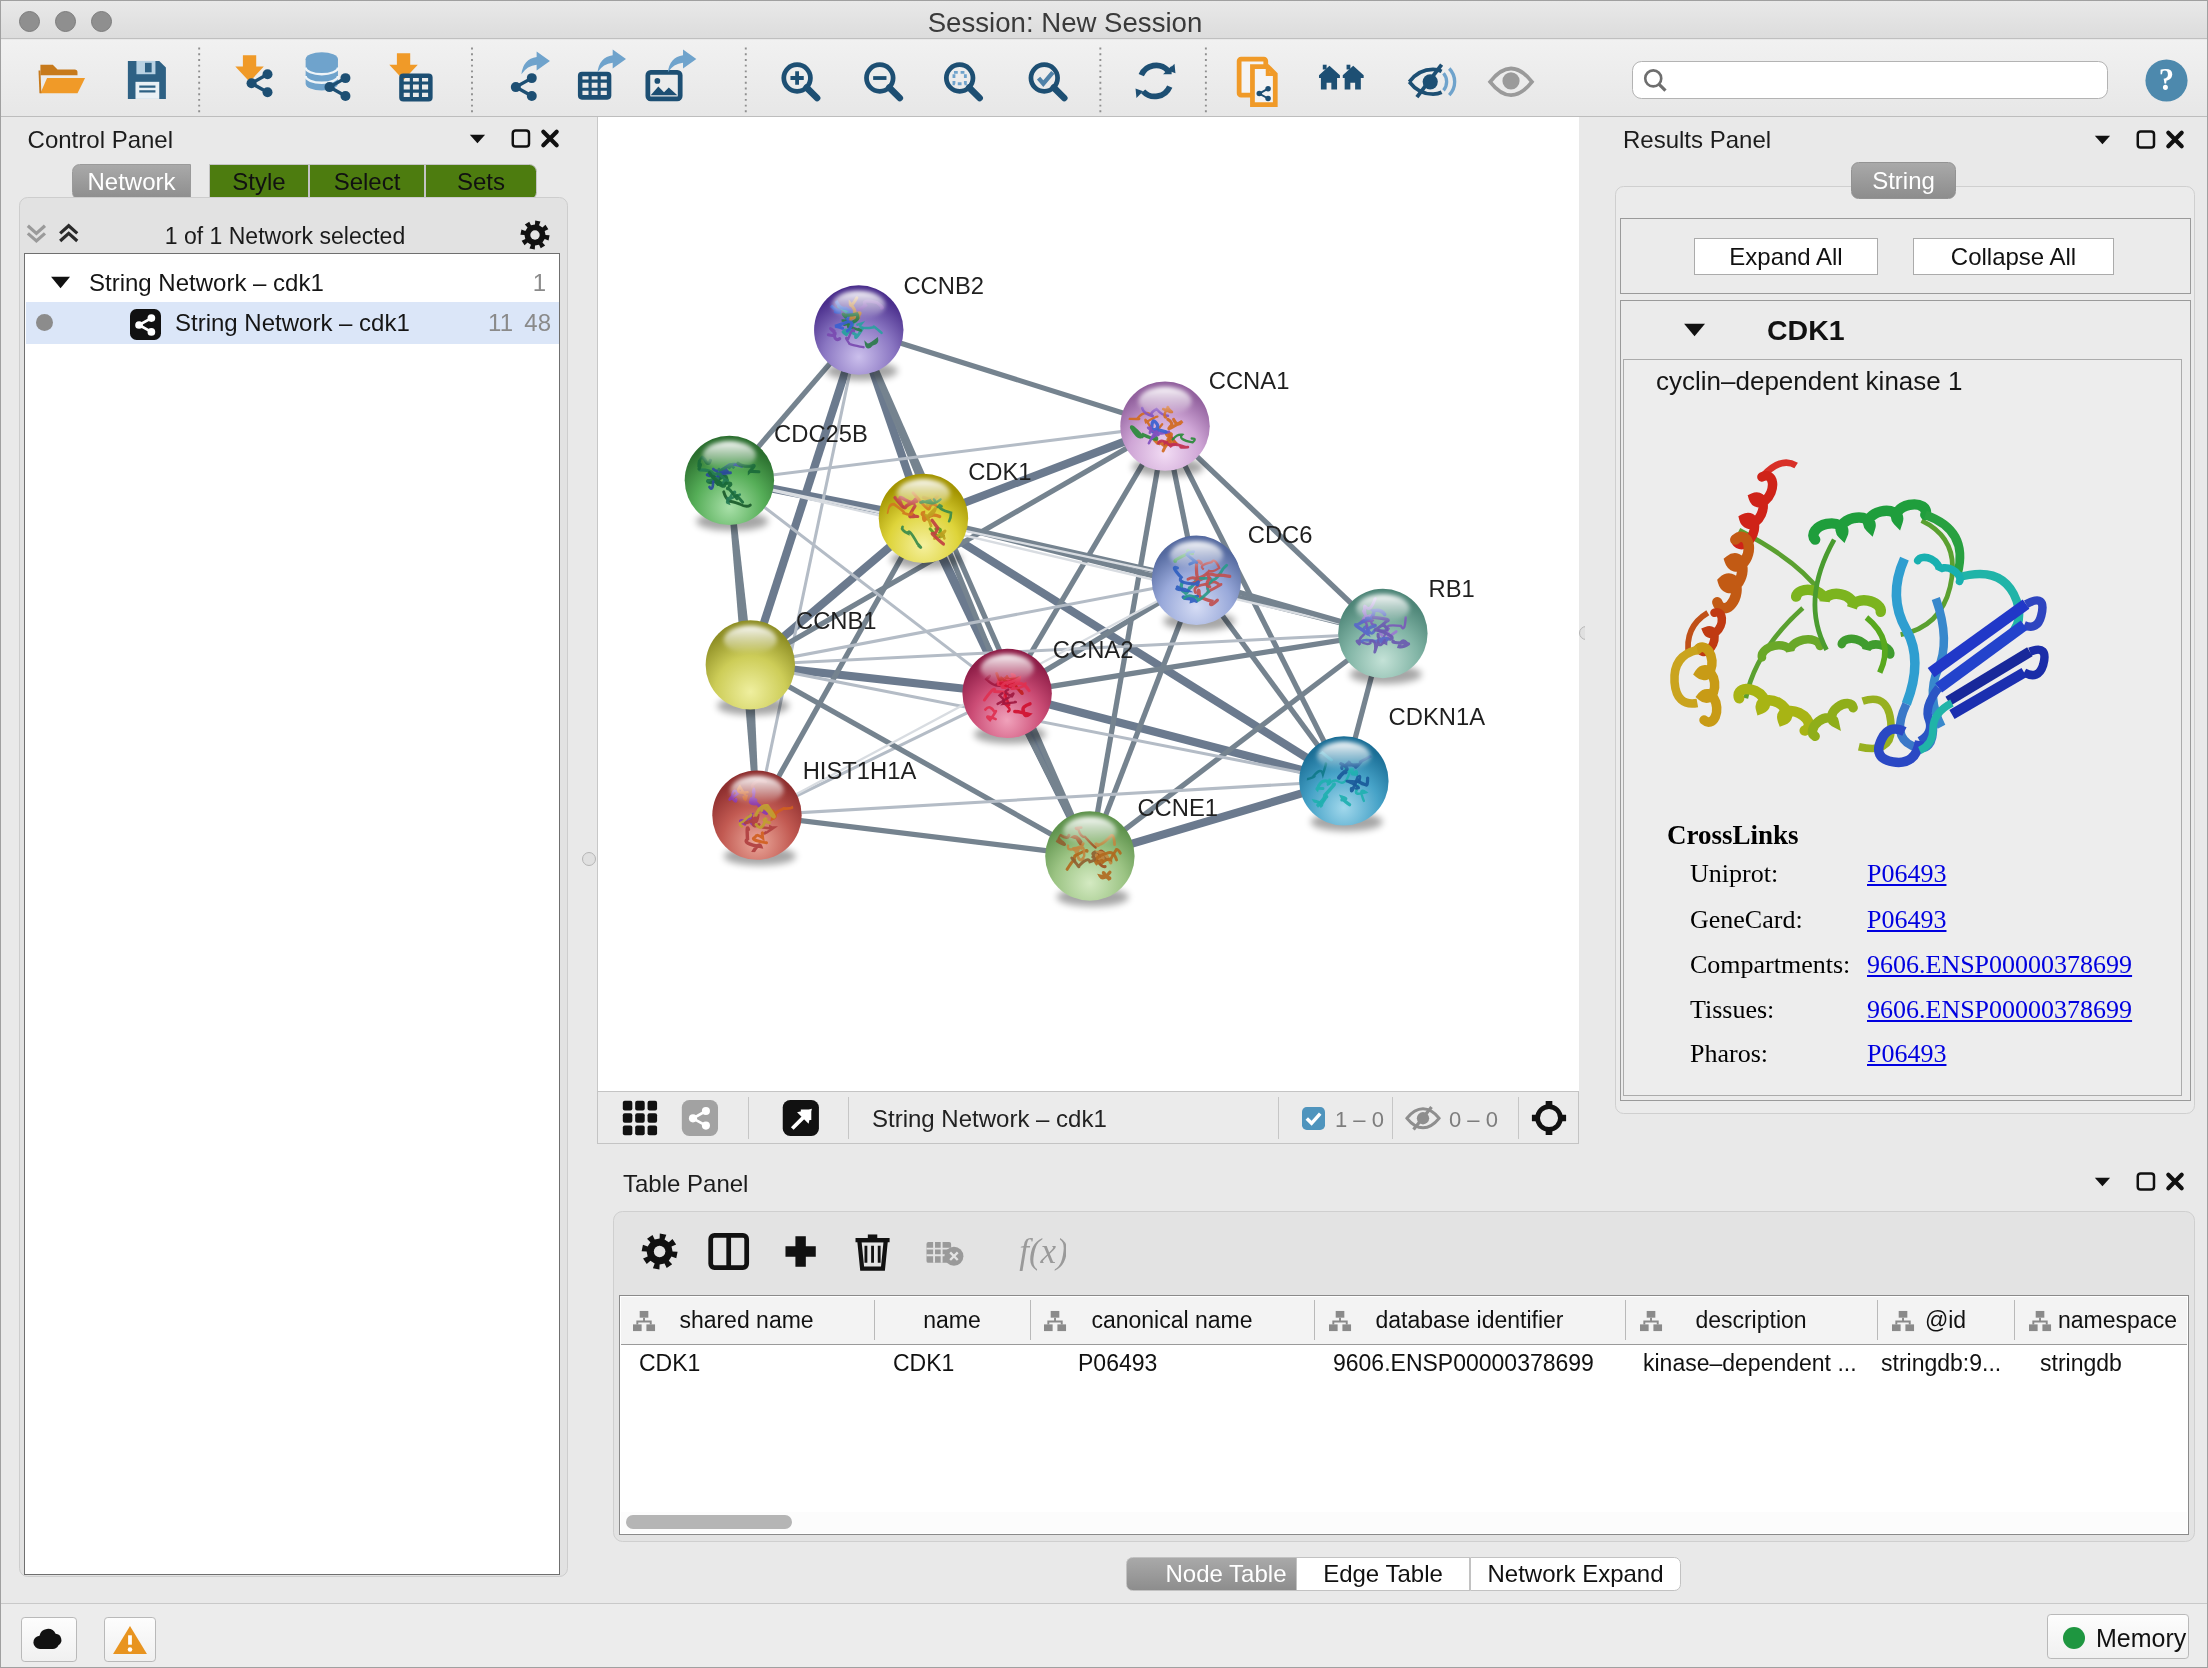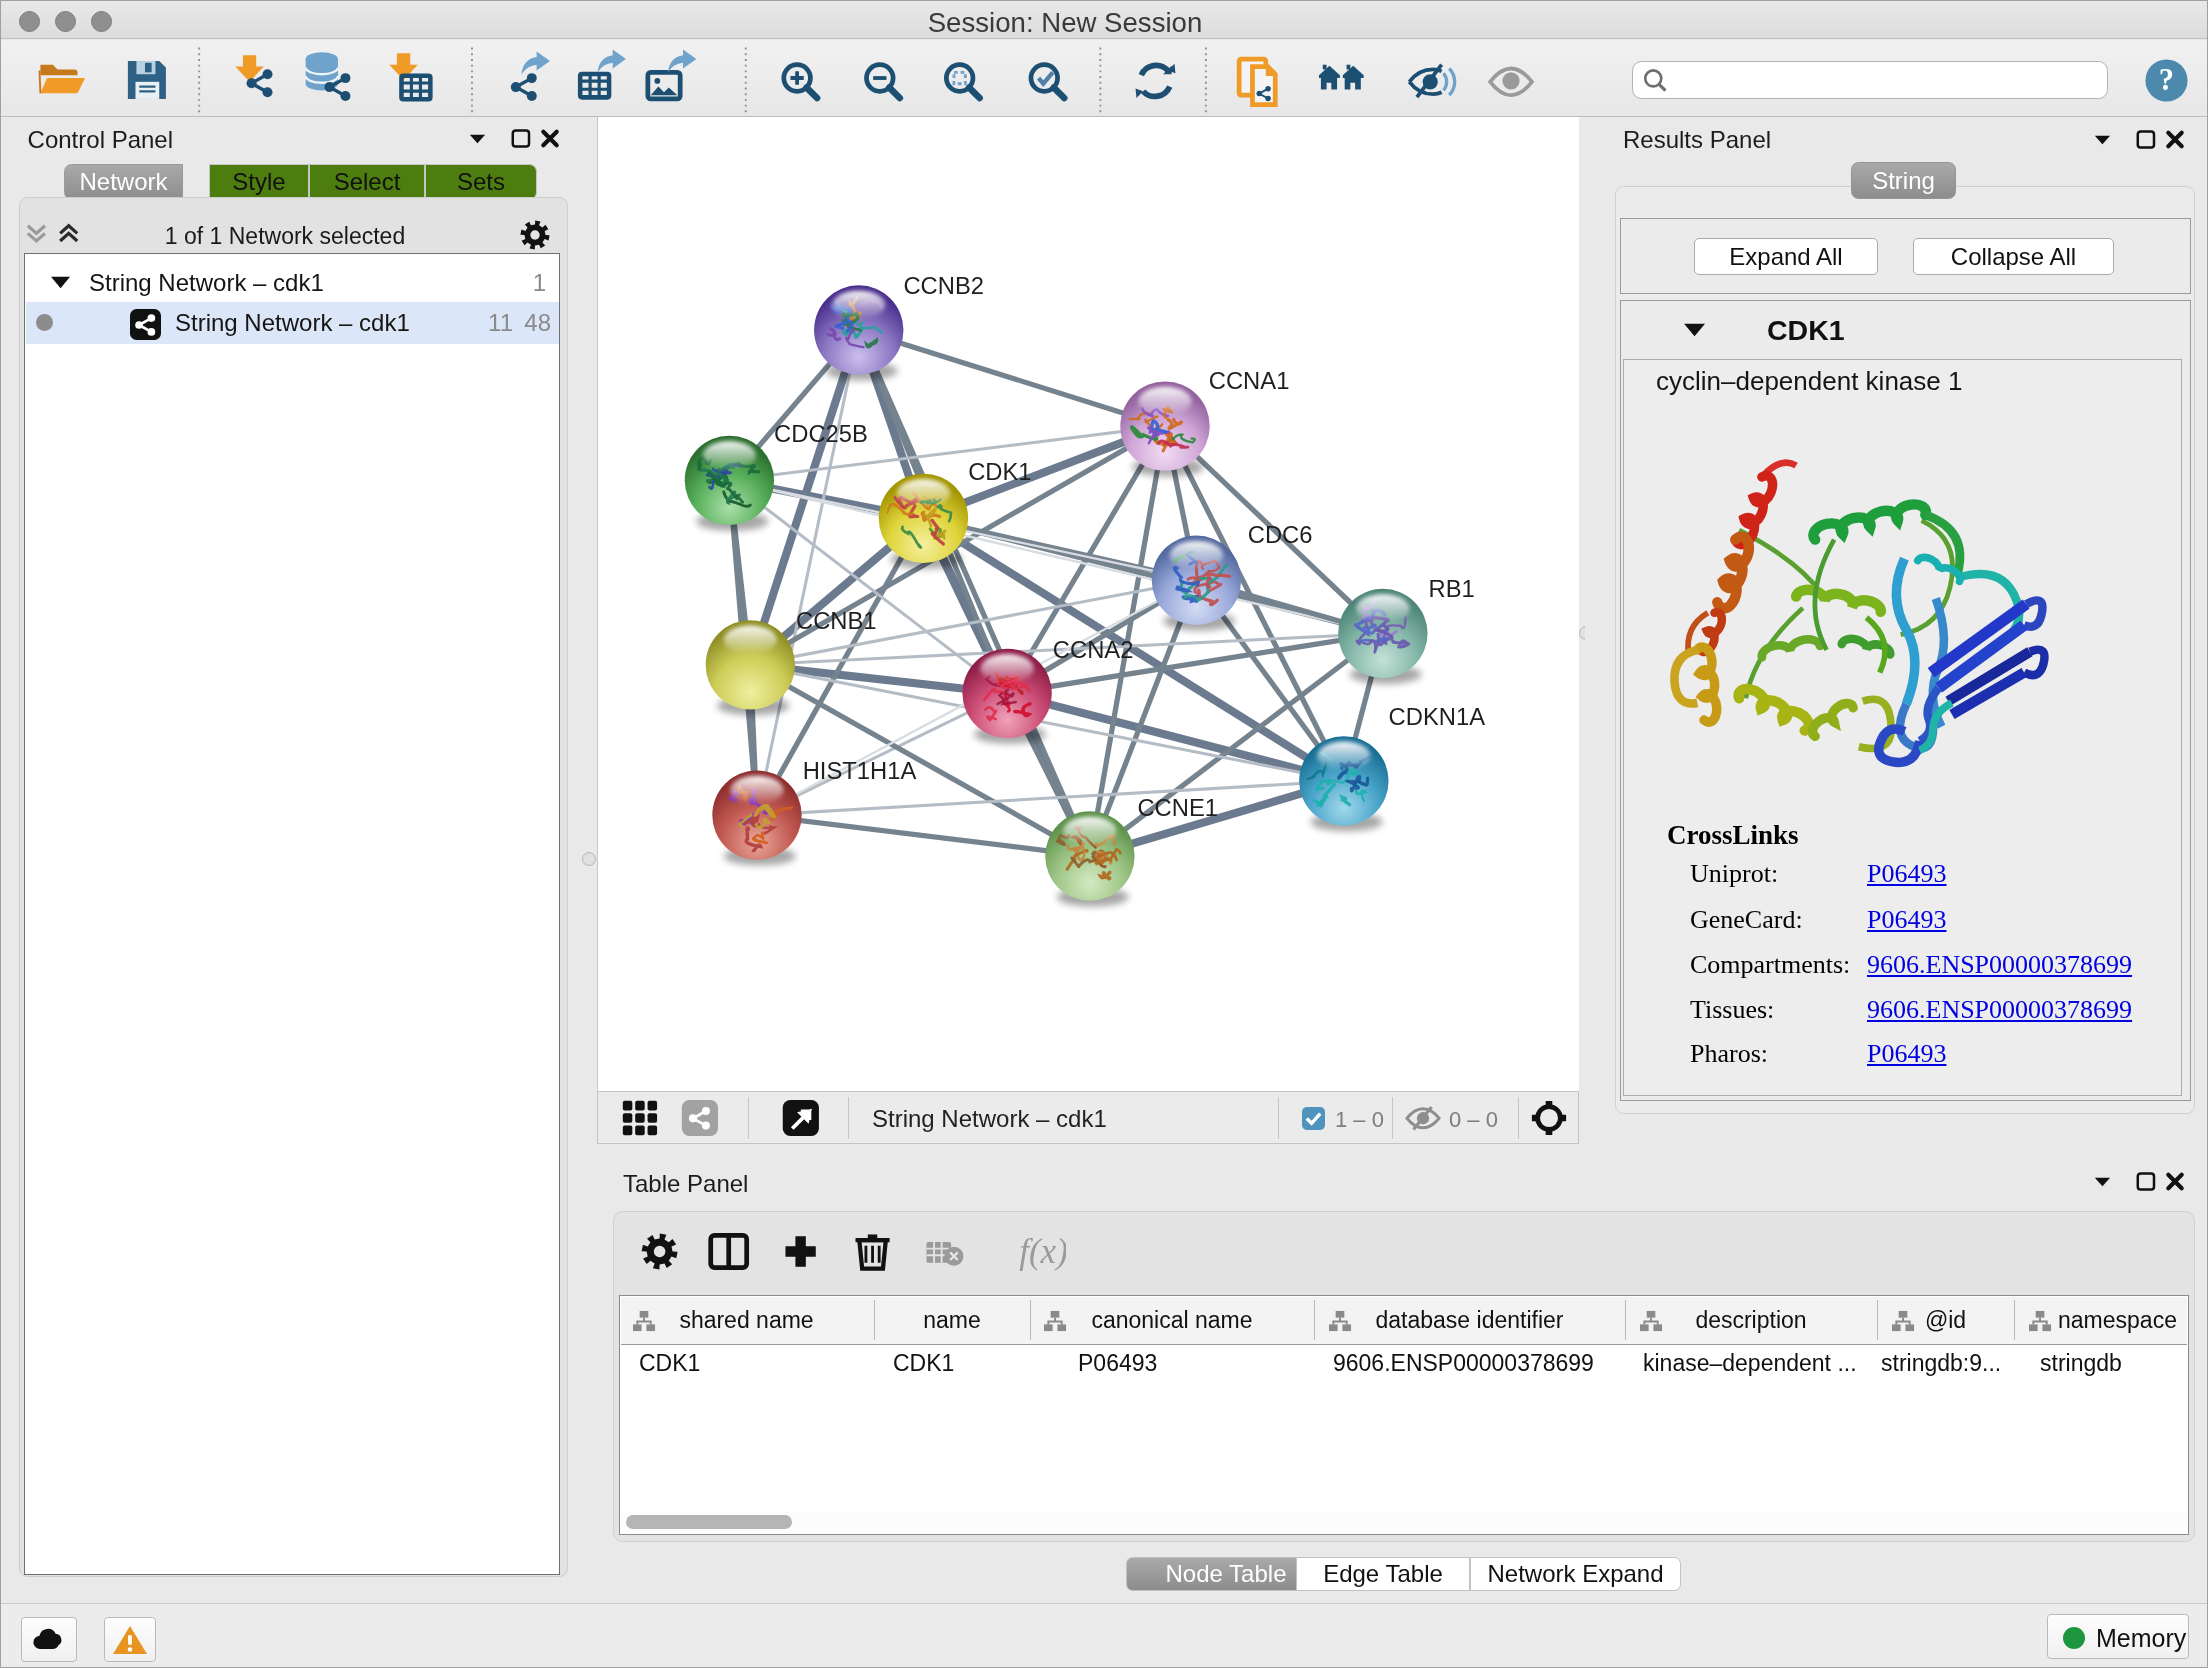--- a/index.html
+++ b/index.html
@@ -17,21 +17,21 @@
 .trow { position:absolute; left:0; width:533px; height:41px; font-size:24px; color:#151515; }
 .num { position:absolute; color:#8a8a8a; font-size:24px; }
 .canvas { position:absolute; left:597px; top:117px; width:982px; height:974px; background:#fff; border-left:1px solid #c8c8c8; }
 .cfooter { position:absolute; left:597px; top:1091px; width:982px; height:53px; background:#ebebeb; border:1px solid #c4c4c4; }
 .vsep { position:absolute; top:5.7px; height:42px; width:1px; background:#c6c6c6; }
 .rpanel { position:absolute; left:1585px; top:118px; width:616px; height:1002px; background:#e9e9e9; }
 .rbox { position:absolute; left:1615px; top:186px; width:580px; height:928px; background:#ebebeb; border:1px solid #cfcfcf; border-radius:8.6px; }
 .stab { position:absolute; left:1851px; top:162px; width:105px; height:37px; background:linear-gradient(#a9a9a9,#8d8d8d); border-radius:7.6px; color:#fff; font-size:24px; text-align:center; line-height:36px; border:1px solid #939393;}
 .boxa { position:absolute; left:1620px; top:218px; width:571px; height:76px; border:1px solid #9a9a9a; background:#ebebeb; }
 .boxb { position:absolute; left:1620px; top:300px; width:571px; height:801px; border:1px solid #9a9a9a; background:#ebebeb; }
-.btn { position:absolute; background:#fff; border:1px solid #ababab; border-radius:5px; font-size:24px; color:#111; text-align:center; }
+.btn { position:absolute; background:#fff; border:1px solid #ababab; border-radius:0; font-size:24px; color:#111; text-align:center; }
 .innerbox { position:absolute; left:1623px; top:359px; width:559px; height:737px; background:#ededed; border:1px solid #ababab; }
 .serif { font-family:"Liberation Serif", serif; }
 .link { color:#0000e0; text-decoration:underline; }
 .tpanel { position:absolute; left:574px; top:1150px; width:1634px; height:443px; background:#e9e9e9; }
 .ttoolbar { position:absolute; left:613px; top:1211px; width:1582px; height:331px; background:#e3e3e3; border:1px solid #cfcfcf; border-radius:9.5px; }
 .tablebox { position:absolute; left:619px; top:1295px; width:1570px; height:240px; background:#fff; border:1.9px solid #8a8a8a; }
 .thead { position:absolute; height:48px; background:#f3f3f3; border-bottom:1.9px solid #9a9a9a; }
 .hsep { position:absolute; top:3.8px; height:40px; width:1px; background:#b9b9b9; }
 .htxt { position:absolute; top:10.5px; width:100%; text-align:center; font-size:23px; color:#111; }
 .cell { position:absolute; top:1350px; font-size:23px; color:#111; }
@@ -192,21 +192,21 @@
 <text x="23.5" y="33" font-size="32" font-weight="bold" fill="#fff" text-anchor="middle" font-family="Liberation Serif">?</text>
   </svg>
 
 <div class="cpanel"></div>
 <div class="abs panel-title" style="left:27.6px;top:126px">Control Panel</div>
 <svg class="abs" style="left:466px;top:127px" width="105" height="23" viewBox="0 0 110 24">
 <path d="M4,8 l16,0 l-8,9 z" fill="#111"></path>
 <rect x="49" y="3.5" width="17" height="17" rx="3" fill="none" stroke="#111" stroke-width="2.6"></rect>
 <path d="M81,5 l14,14 M95,5 l-14,14" stroke="#111" stroke-width="4.4" stroke-linecap="round"></path>
   </svg>
-<div class="tab sel" style="left:64px;width:119px;border-radius:7.6px 0 0 7.6px">Network</div>
+<div class="tab sel" style="left:72px;width:119px;border-radius:7.6px 0 0 7.6px">Network</div>
 <div class="tab" style="left:209px;width:100px">Style</div>
 <div class="tab" style="left:309px;width:116px">Select</div>
 <div class="tab" style="left:425px;width:112px;border-radius:0 7.6px 7.6px 0">Sets</div>
 <div class="cbox"></div>
 <svg class="abs" style="left:25px;top:221px" width="57" height="28.5" viewBox="0 0 60 30">
 <path d="M3,5 l9,8 l9,-8 M3,13 l9,8 l9,-8" stroke="#9a9a9a" stroke-width="3.4" fill="none"></path>
 <path d="M37,13 l9,-8 l9,8 M37,21 l9,-8 l9,8" stroke="#2a2a2a" stroke-width="3.4" fill="none"></path>
   </svg>
 <div class="abs" style="left:114px;top:223px;width:342px;text-align:center;font-size:23px;color:#1a1a1a">1 of 1 Network selected</div>
 <svg class="abs" style="left:519px;top:219px" width="32" height="32" viewBox="0 0 34 34">

